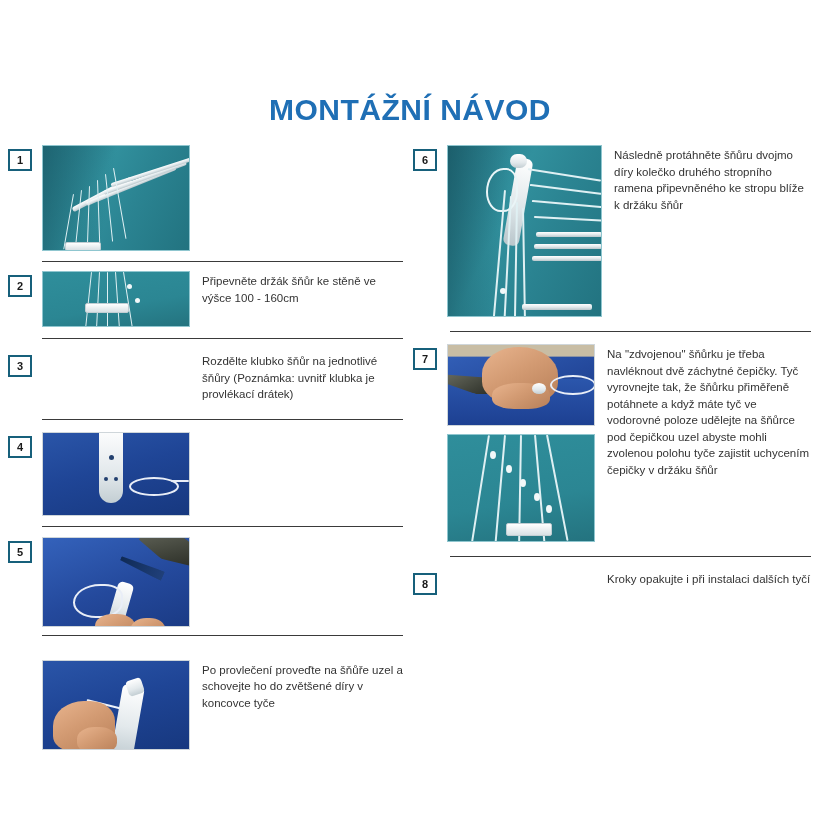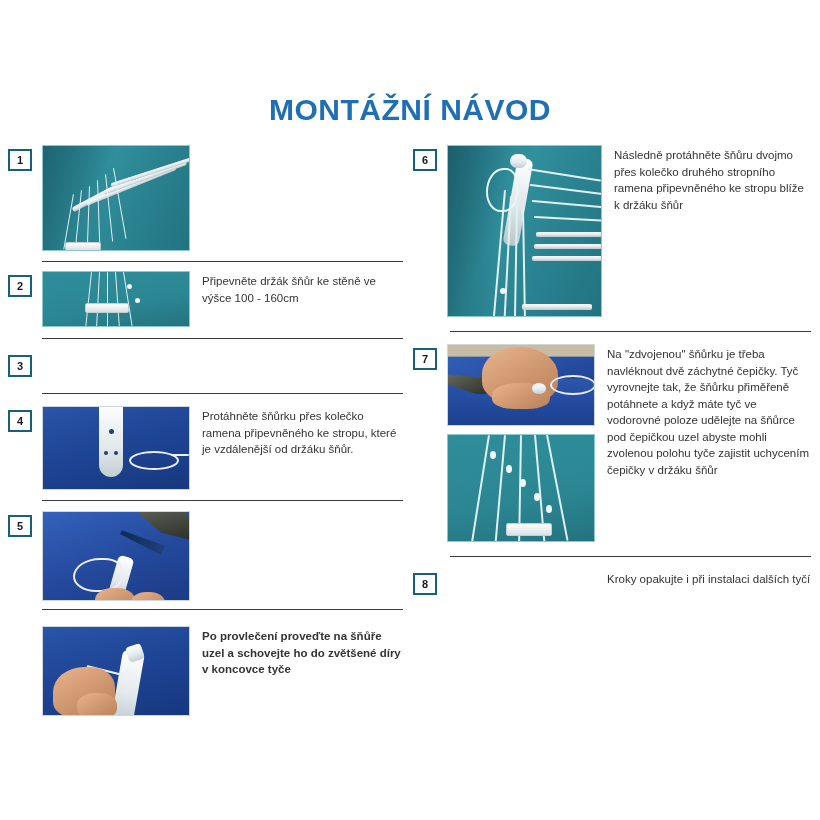--- a/index.html
+++ b/index.html
@@ -207,58 +207,58 @@
       </div>
       <div class="caption">Připevněte držák šňůr ke stěně ve výšce  100 - 160cm</div>
     </div>
     <div class="divider" style="margin-top:11px;"></div>
   </div>
 
   <div class="step" style="margin-top:12px;">
     <div class="step-inner">
       <div class="badge">3</div>
       <div class="fig-spacer" style="width:148px;height:1px;"></div>
+      <div class="caption">Rozdělte klubko šňůr na jednotlivé šňůry (Poznámka: uvnitř klubka je provlékací drátek)</div>
     </div>
     <div class="divider" style="margin-top:16px;"></div>
   </div>
 
   <div class="step" style="margin-top:12px;">
     <div class="step-inner">
       <div class="badge">4</div>
       <div class="figure" style="width:148px;height:84px;border-color:#cfd6da;">
         <div class="sc blue-mat"></div>
         <div class="endcap" style="left:56px;top:-6px;width:24px;height:76px;border-radius:0 0 12px 12px;"></div>
         <div class="bead" style="left:66px;top:22px;width:5px;height:5px;background:#23406f;"></div>
         <div class="bead" style="left:61px;top:44px;width:4px;height:4px;background:#23406f;"></div>
         <div class="bead" style="left:71px;top:44px;width:4px;height:4px;background:#23406f;"></div>
         <div class="loop blue-loop" style="left:86px;top:44px;width:46px;height:15px;"></div>
         <div class="cord" style="left:128px;top:47px;width:18px;height:2px;background:#e9eef7;"></div>
       </div>
-      <div class="caption">Protáhněte šňůrku přes kolečko ramena připevněného ke stropu, které je vzdálenější od držáku šňůr.</div>
     </div>
     <div class="divider" style="margin-top:10px;"></div>
   </div>
 
   <div class="step" style="margin-top:10px;">
     <div class="step-inner">
       <div class="badge">5</div>
       <div class="figure" style="width:148px;height:90px;">
         <div class="sc blue-mat-2"></div>
         <div class="pliers" style="left:96px;top:-6px;width:64px;height:30px;transform:rotate(28deg);clip-path:polygon(0 40%,55% 0,100% 18%,100% 70%,45% 100%,0 78%);"></div>
         <div class="pliers" style="left:76px;top:24px;width:46px;height:10px;transform:rotate(24deg);background:linear-gradient(90deg,#0f2a55 0%,#20407a 100%);clip-path:polygon(0 35%,100% 0,100% 100%,0 75%);"></div>
         <div class="endcap" style="left:70px;top:44px;width:16px;height:42px;border-radius:5px;transform:rotate(16deg);"></div>
         <div class="loop blue-loop" style="left:30px;top:46px;width:46px;height:30px;border-radius:60% 40% 50% 50%;"></div>
         <div class="hand" style="left:52px;top:76px;width:40px;height:26px;"></div>
         <div class="hand" style="left:88px;top:80px;width:34px;height:22px;"></div>
       </div>
     </div>
     <div class="divider" style="margin-top:8px;"></div>
   </div>
 
-  <div class="step" style="margin-top:16px;font-weight:bold;">
+  <div class="step" style="margin-top:24px;">
     <div class="step-inner">
       <div class="badge-spacer"></div>
       <div class="figure" style="width:148px;height:90px;">
         <div class="sc blue-mat"></div>
         <div class="endcap" style="left:74px;top:24px;width:22px;height:70px;border-radius:5px;transform:rotate(10deg);"></div>
         <div class="endcap" style="left:84px;top:18px;width:16px;height:16px;border-radius:4px;transform:rotate(-18deg);"></div>
         <div class="cord" style="left:44px;top:38px;width:34px;height:2px;background:#eef3fb;transform:rotate(14deg);"></div>
         <div class="cord" style="left:40px;top:44px;width:4px;height:42px;background:#eef3fb;transform:rotate(-6deg);"></div>
         <div class="hand" style="left:10px;top:40px;width:62px;height:50px;border-radius:50% 40% 30% 30%;"></div>
         <div class="hand" style="left:34px;top:66px;width:40px;height:26px;"></div>
@@ -286,21 +286,21 @@
         <div class="rod" style="left:86px;top:98px;width:68px;height:5px;"></div>
         <div class="rod" style="left:84px;top:110px;width:70px;height:5px;"></div>
         <div class="loop" style="left:38px;top:22px;width:28px;height:40px;border-radius:60% 40% 50% 50%;"></div>
         <div class="cord thin" style="left:56px;top:44px;width:1.6px;height:128px;transform:rotate(5deg);"></div>
         <div class="cord thin" style="left:62px;top:50px;width:1.6px;height:122px;transform:rotate(3deg);"></div>
         <div class="cord thin" style="left:68px;top:56px;width:1.6px;height:116px;transform:rotate(1deg);"></div>
         <div class="cord thin" style="left:74px;top:62px;width:1.6px;height:110px;transform:rotate(-1deg);"></div>
         <div class="bead" style="left:52px;top:142px;width:6px;height:6px;"></div>
         <div class="rod" style="left:74px;top:158px;width:70px;height:6px;"></div>
       </div>
-      <div class="caption">Následně protáhněte šňůru dvojmo přes kolečko druhého stropního ramena připevněného ke stropu blíže k držáku šňůr</div>
+      <div class="caption">Následně protáhněte šňůru dvojmo díry kolečko druhého stropního ramena připevněného ke stropu blíže k držáku šňůr</div>
     </div>
     <div class="divider right" style="margin-top:14px;"></div>
   </div>
 
   <div class="step" style="margin-top:12px;">
     <div class="step-inner">
       <div class="badge">7</div>
       <div style="margin-left:10px;flex:0 0 auto;">
         <div class="figure" style="width:148px;height:82px;margin-left:0;">
           <div class="sc blue-mat-2"></div>

